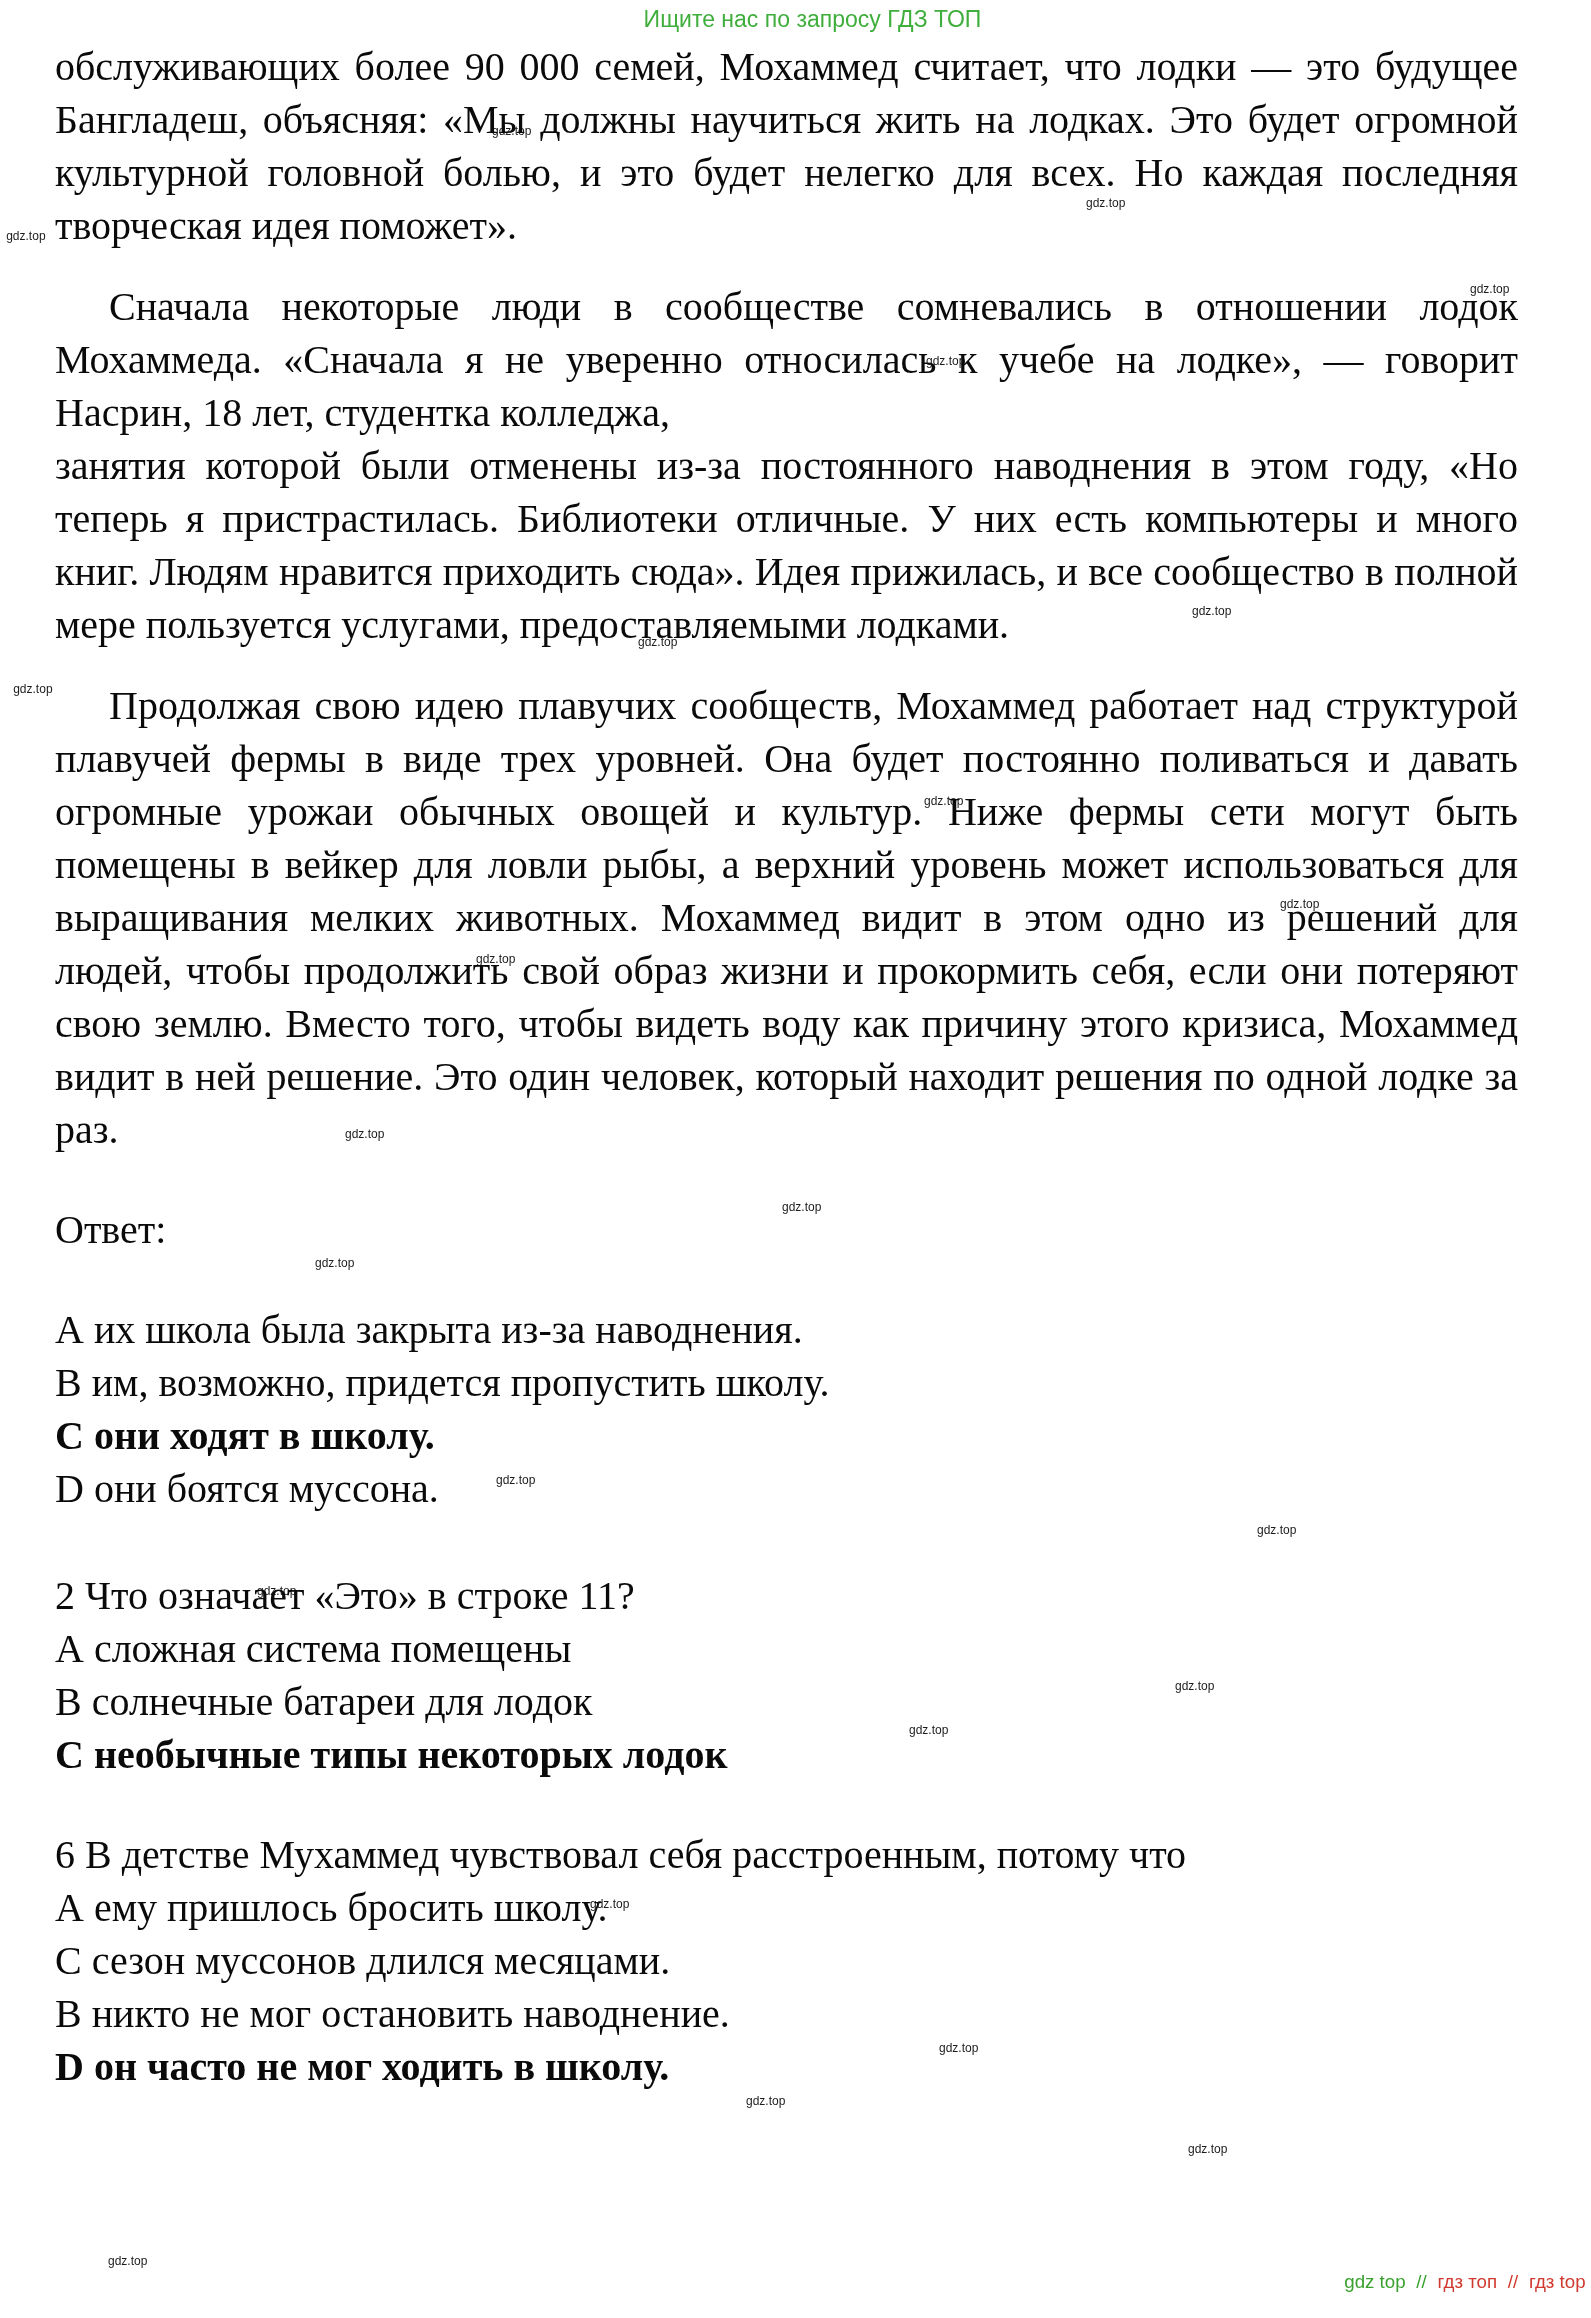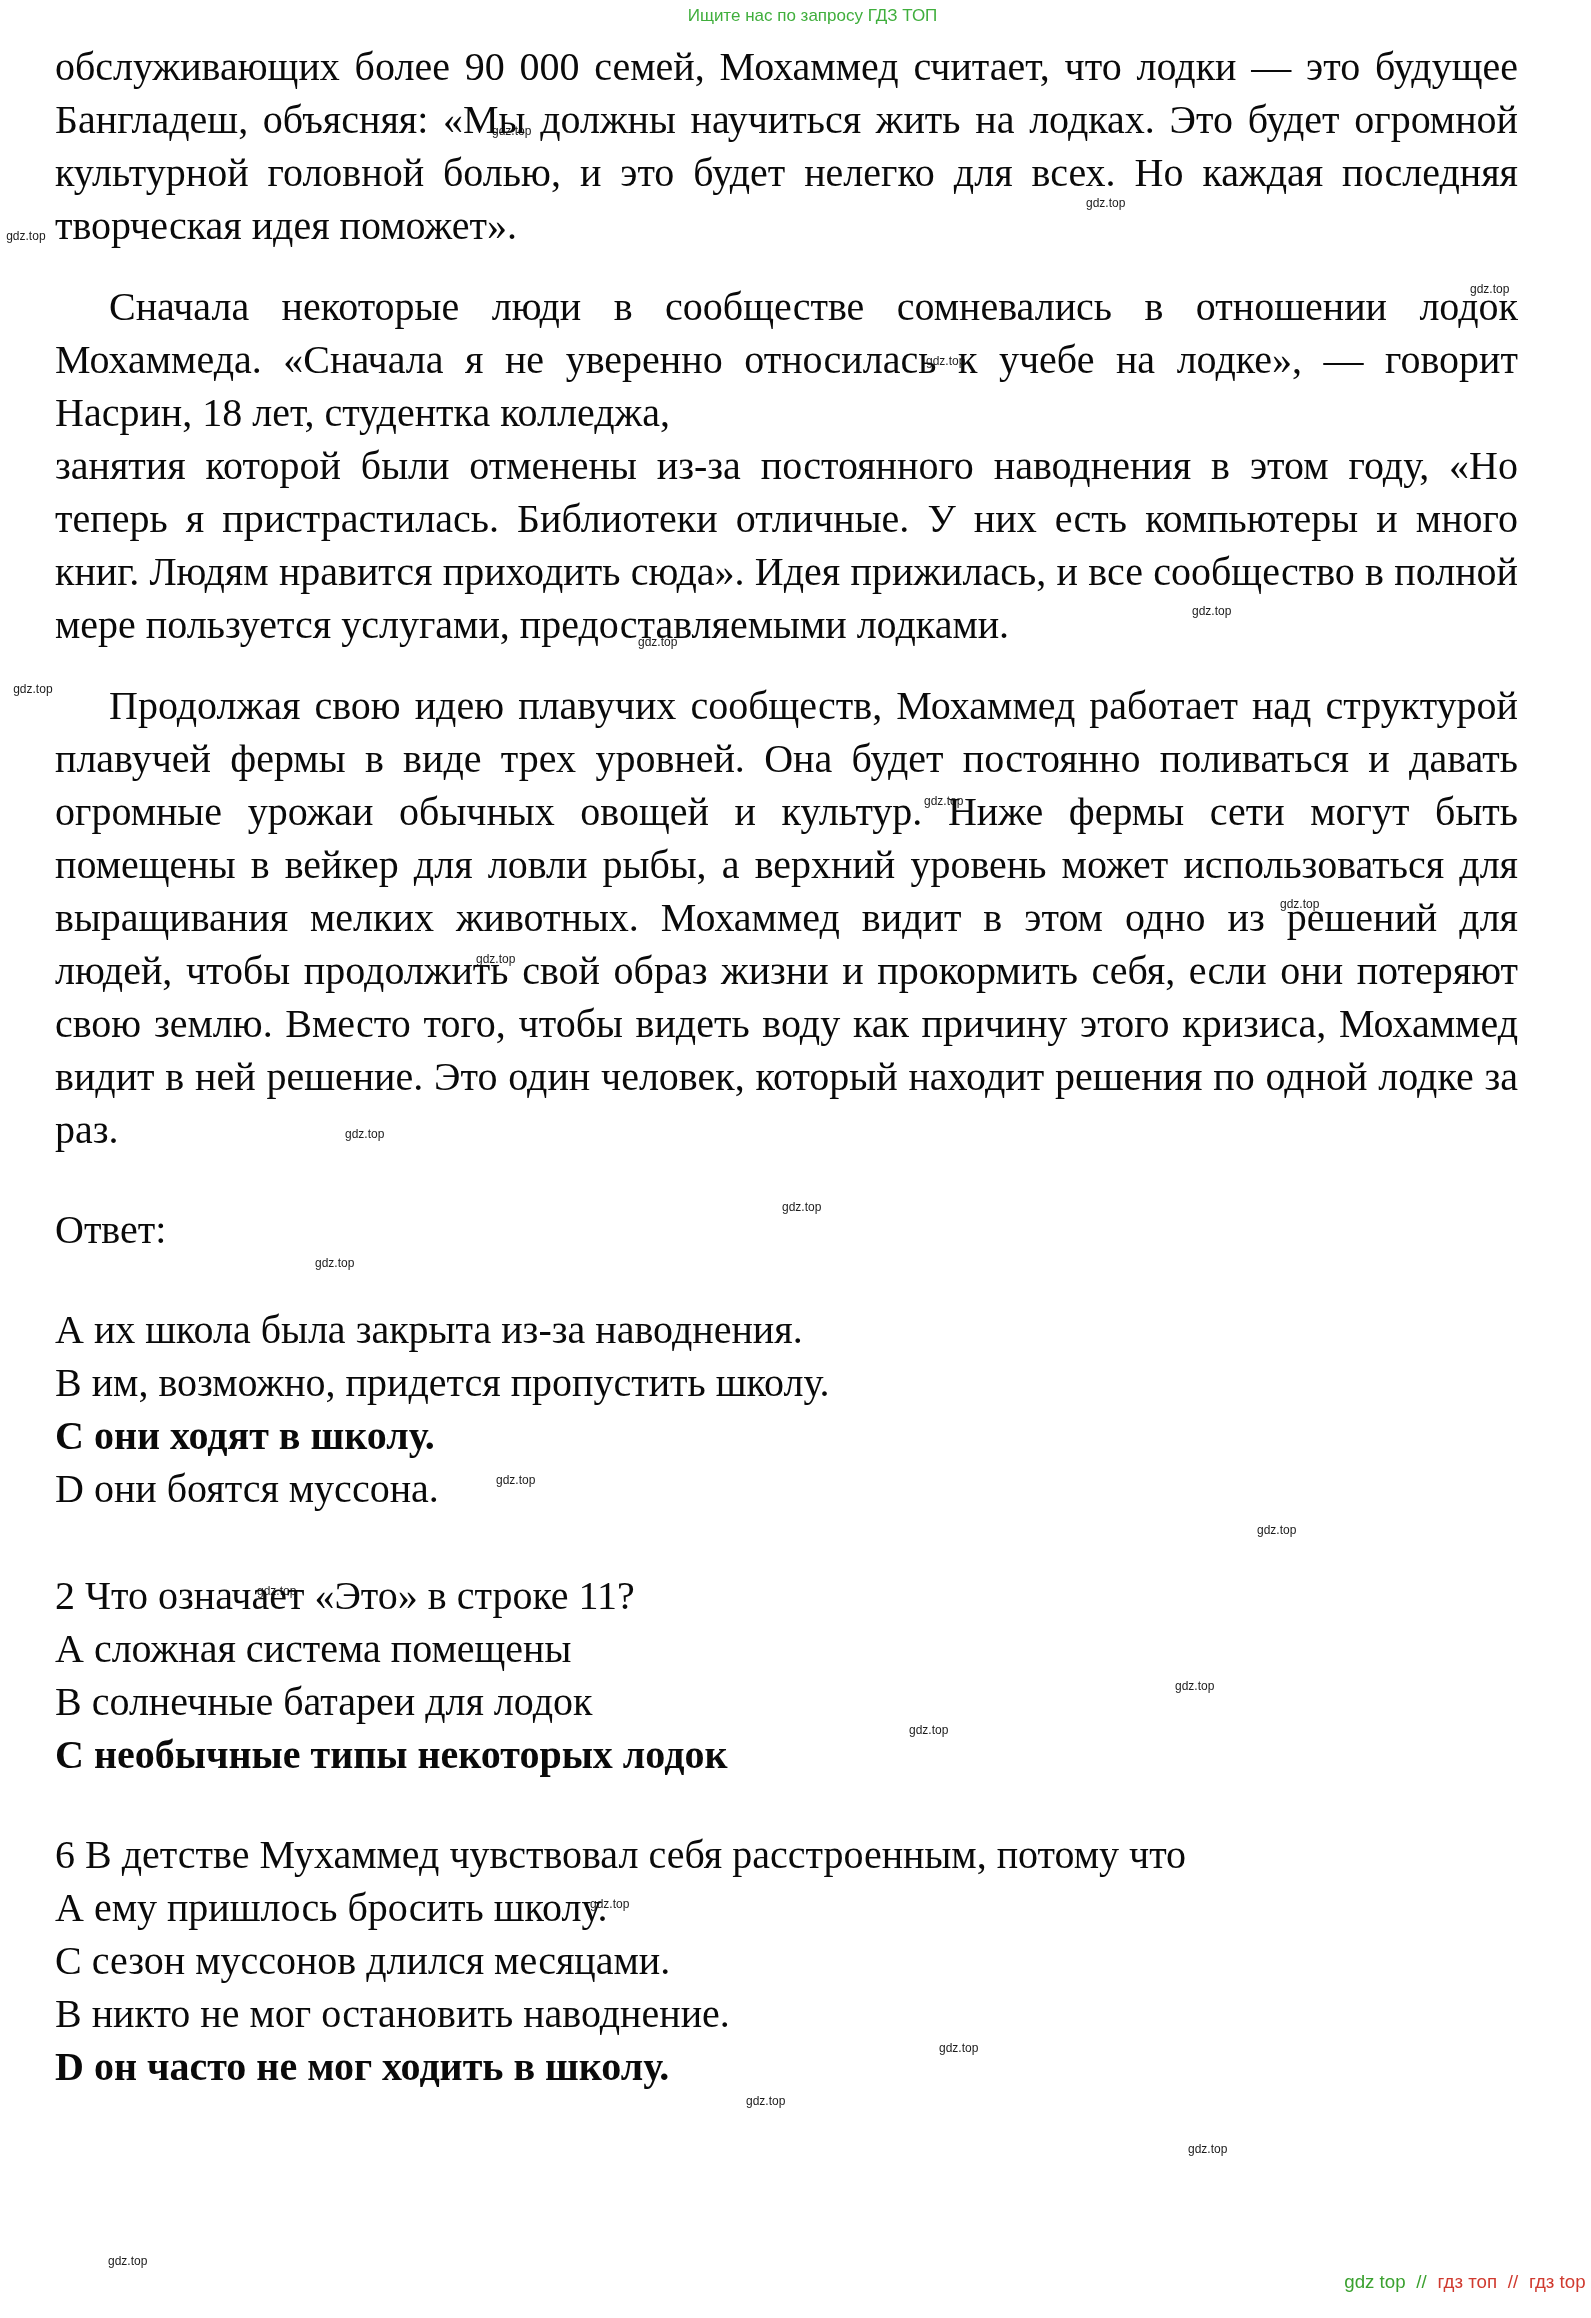--- a/index.html
+++ b/index.html
@@ -10,21 +10,21 @@
     color: #0a0a0a;
     font-family: "Liberation Serif", serif;
     overflow: hidden;
   }
   .top-note {
     position: absolute;
     top: 6.2px; left: 0;
     width: 100%;
     text-align: center;
     font-family: "Liberation Sans", sans-serif;
-    font-size: 17px;
+    font-size: 23px;
     color: #3fae3c;
     padding-left: 34px;
   }
   .doc {
     position: absolute;
     top: 40px;
     left: 55px;
     width: 1463px;
     font-size: 40px;
     line-height: 53px;

